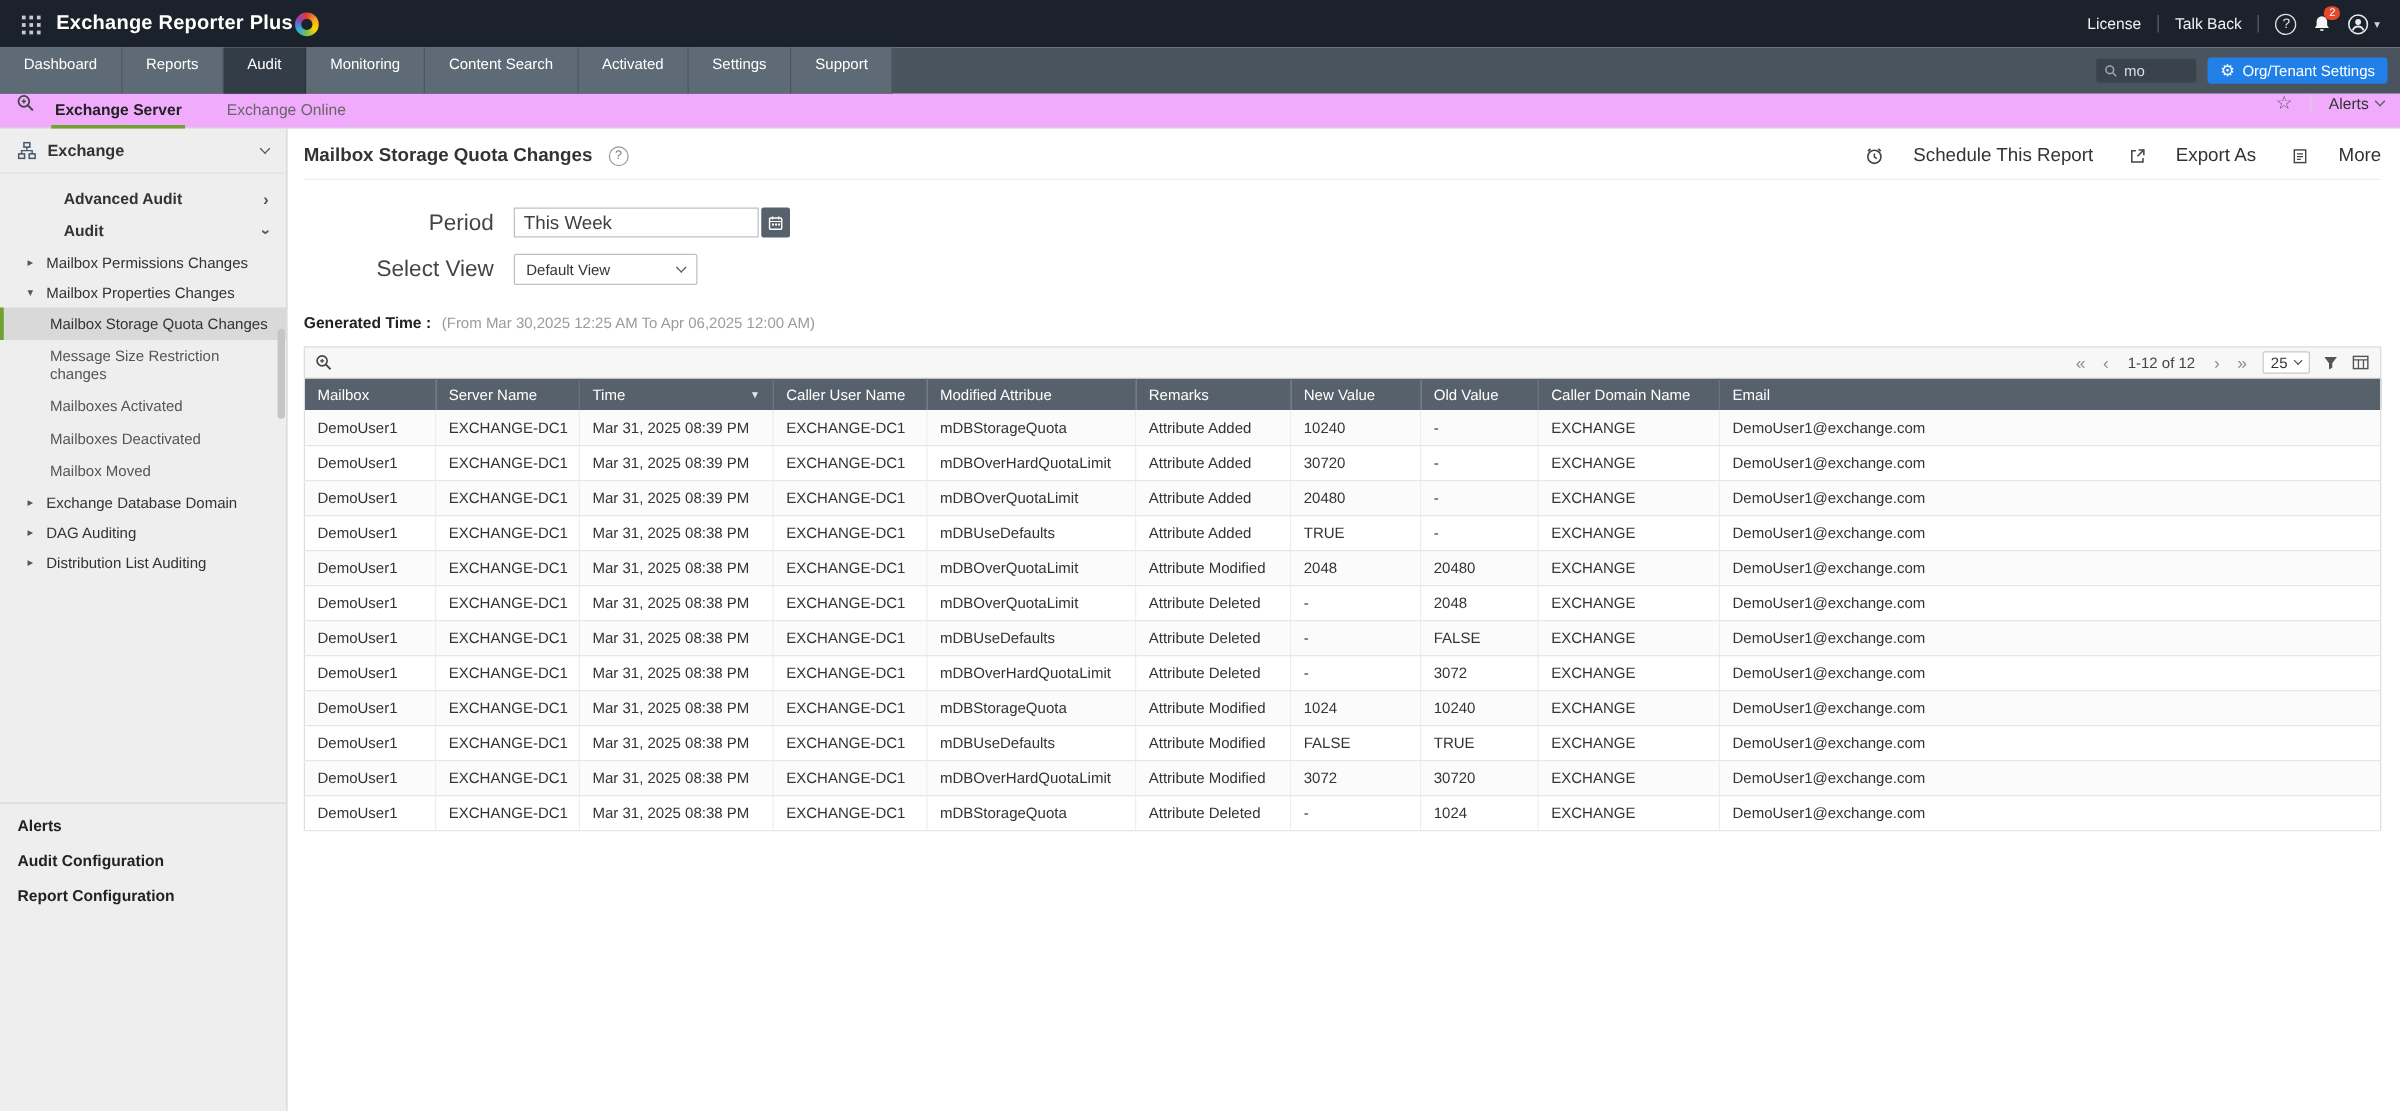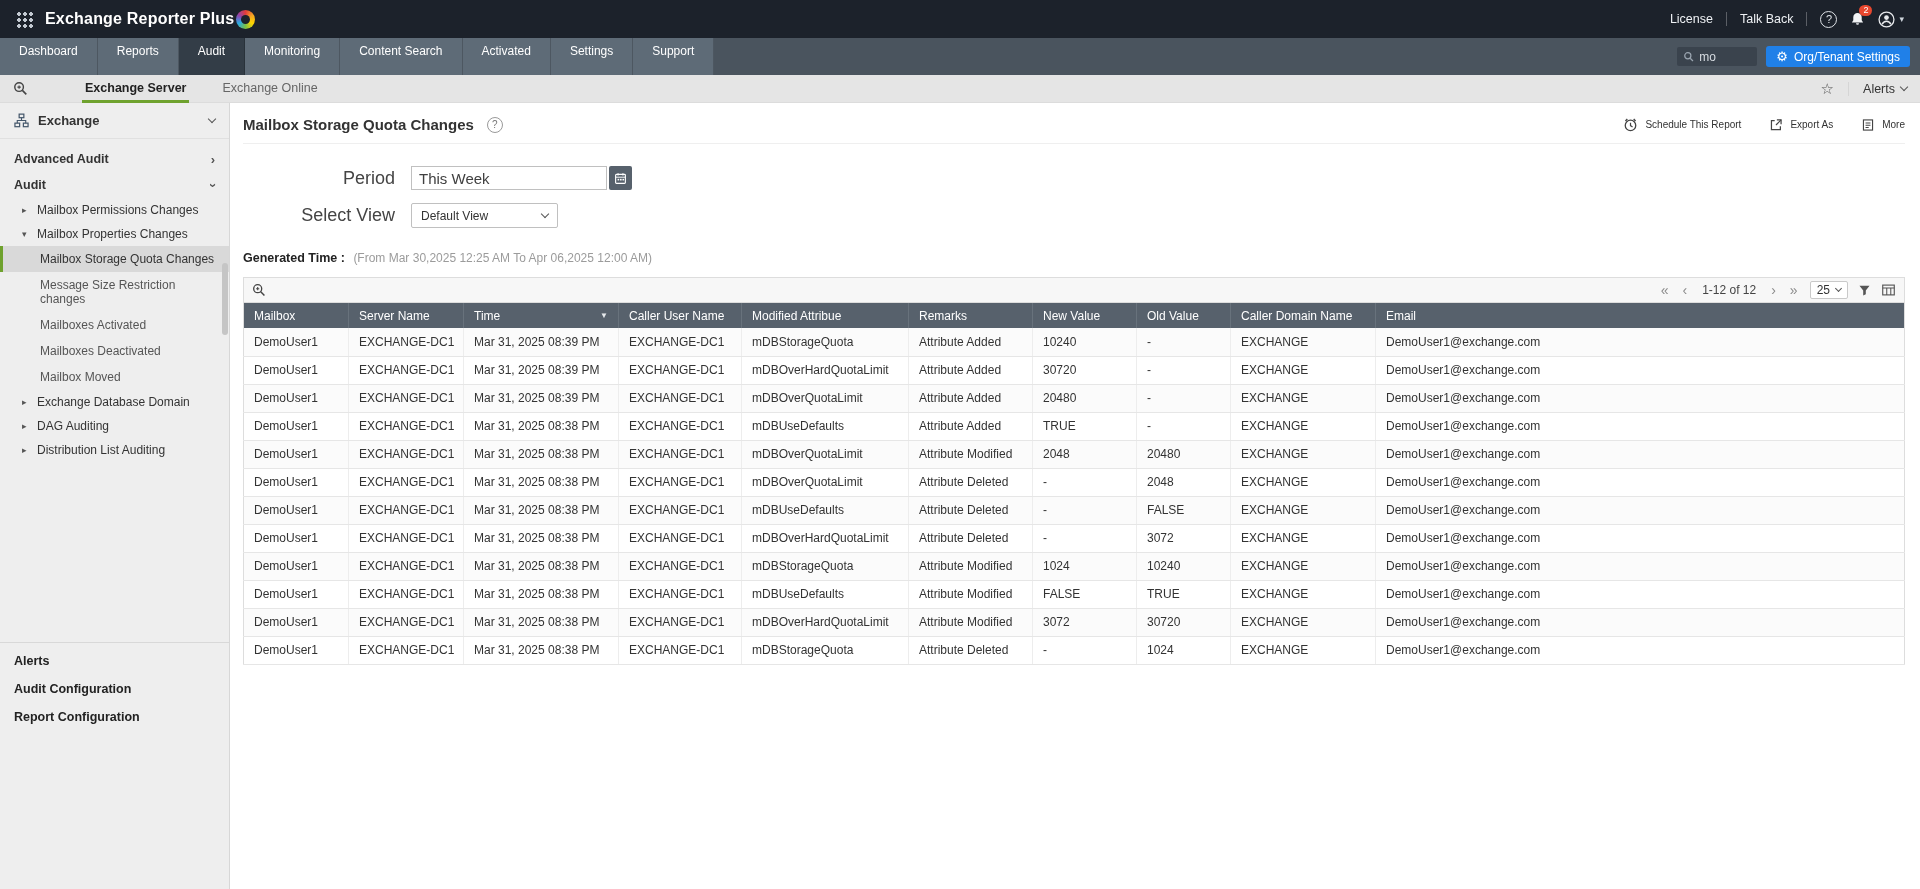--- a/index.html
+++ b/index.html
@@ -42,22 +42,22 @@
   .nav-right { margin-left:auto; display:flex; align-items:center; gap:9px; padding-right:10px; }
   .nav-search { display:flex; align-items:center; gap:5px; background:#3a434d;
     border-radius:2px; height:19px; padding:0 6px; }
   .nav-search input { background:transparent; border:none; outline:none; color:#d7dce1;
     font-size:12px; width:52px; font-family:inherit; }
   .org-btn { display:flex; align-items:center; gap:6px; background:#2080e8; color:#fff;
     height:21px; border-radius:3px; padding:0 10px; font-size:12px; cursor:pointer; }
   .gear-glyph { font-size:13px; line-height:1; }
 
   
-  .subnav { height:28px; background:#e5e5e5; border-bottom:1px solid #dcdcdc;
-    display:flex; align-items:center; padding:0 13px;gap:41px; }
+  .subnav { height:28px; background:#f0abfc; border-bottom:1px solid #dcdcdc;
+    display:flex; align-items:flex-start; padding:0 13px; }
   .subnav-tabs { display:flex; margin-left:13px; height:28px; }
   .subnav-tab { font-size:12.5px; color:#666; padding:0 3px; margin-right:30px;
     line-height:26px; cursor:pointer; }
   .subnav-tab.active { color:#222; font-weight:bold; box-shadow:inset 0 -3px 0 #6fa22e; }
   .subnav-right { margin-left:auto; display:flex; align-items:center; gap:14px; }
   .star-glyph { font-size:15px; color:#555; cursor:pointer; line-height:1; }
   .alerts-dd { display:flex; align-items:center; gap:6px; font-size:12.5px; color:#333; cursor:pointer; }
 
   .chev { width:6px; height:6px; border-right:1.4px solid #555; border-bottom:1.4px solid #555;
     transform:rotate(45deg); display:inline-block; margin-top:-3px; }
@@ -68,21 +68,21 @@
 
   
   .sidebar { width:230px; background:#eeeeee; border-right:1px solid #d7d7d7;
     display:flex; flex-direction:column; position:relative; }
   .sb-header { height:36px; display:flex; align-items:center; gap:9px; padding:0 14px;
     border-bottom:1px solid #e0e0e0; cursor:pointer; }
   .sb-title { font-size:13px; color:#333; font-weight:bold; }
   .sb-header .chev { margin-left:auto; }
   .sb-tree { padding-top:7px; }
   .sb-item { display:flex; align-items:center; cursor:pointer; }
-  .sb-item.lvl0 { font-weight:bold; font-size:12.5px; color:#333; padding:6px 14px; }
+  .sb-item.lvl0 { font-weight:bold; font-size:12.5px; color:#333; padding:6px 14px;margin-left:37px; }
   .sb-item.lvl1 { font-size:12px; color:#333; padding:5px 14px 5px 22px; }
   .sb-item.lvl2 { font-size:12px; color:#555; padding:6px 14px 6px 40px; }
   .sb-item.selected { background:#d9d9d9; border-left:3px solid #6fa22e; padding-left:37px; color:#333; }
   .tri { font-size:9px; color:#555; margin-right:6px; width:9px; flex:0 0 9px; }
   .edge-arrow { margin-left:auto; color:#555; font-size:13px; line-height:1; }
   .edge-arrow.down { transform:rotate(90deg); }
   .sb-spacer { height:180px; }
   .sb-footer { border-top:1px solid #d8d8d8; padding-top:4px; }
   .sb-foot-item { font-size:12.5px; font-weight:bold; color:#222; padding:7px 14px; cursor:pointer; }
   .sb-scroll-thumb { position:absolute; right:1px; top:160px; width:6px; height:72px;
@@ -90,21 +90,21 @@
 
   
   .main { flex:1; background:#fff; padding:0 15px 0 13px; overflow:hidden; }
   .main-header { display:flex; align-items:center; padding:13px 0 10px 0;
     border-bottom:1px solid #efefef; }
   .page-title { font-size:15px; font-weight:bold; color:#333; }
   .help-icon { width:16px; height:16px; border:1px solid #9a9a9a; border-radius:50%;
     color:#777; font-size:10px; display:flex; align-items:center; justify-content:center;
     margin-left:13px; cursor:pointer; }
   .main-actions { margin-left:auto; display:flex; align-items:center; gap:28px; }
-  .action-btn { display:flex; align-items:center; gap:7px; font-size:10px; color:#333; cursor:pointer; }
+  .action-btn { display:flex; align-items:center; gap:24px; font-size:15px; color:#333; cursor:pointer; }
 
   .form-area { padding-top:22px; }
   .form-row { display:flex; align-items:center; margin-bottom:13px; }
   .form-label { width:168px; text-align:right; padding-right:16px; font-size:18px; color:#444; }
   .text-input { width:196px; height:24px; border:1px solid #c0c0c0; font-size:15px;
     padding:0 7px; color:#404040; font-family:inherit; outline:none; }
   .calendar-btn { width:23px; height:24px; background:#57616c; border-radius:2px; margin-left:2px;
     display:flex; align-items:center; justify-content:center; cursor:pointer; }
   .select-box { width:147px; height:25px; border:1px solid #c0c0c0; border-radius:2px;
     background:#fff; display:flex; align-items:center; justify-content:space-between;

